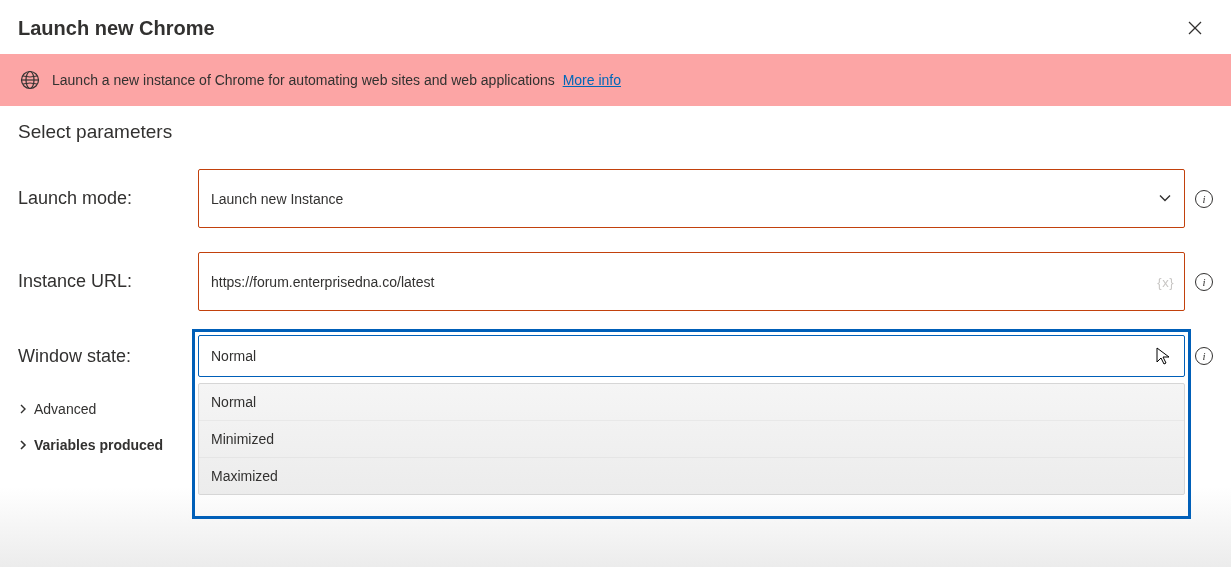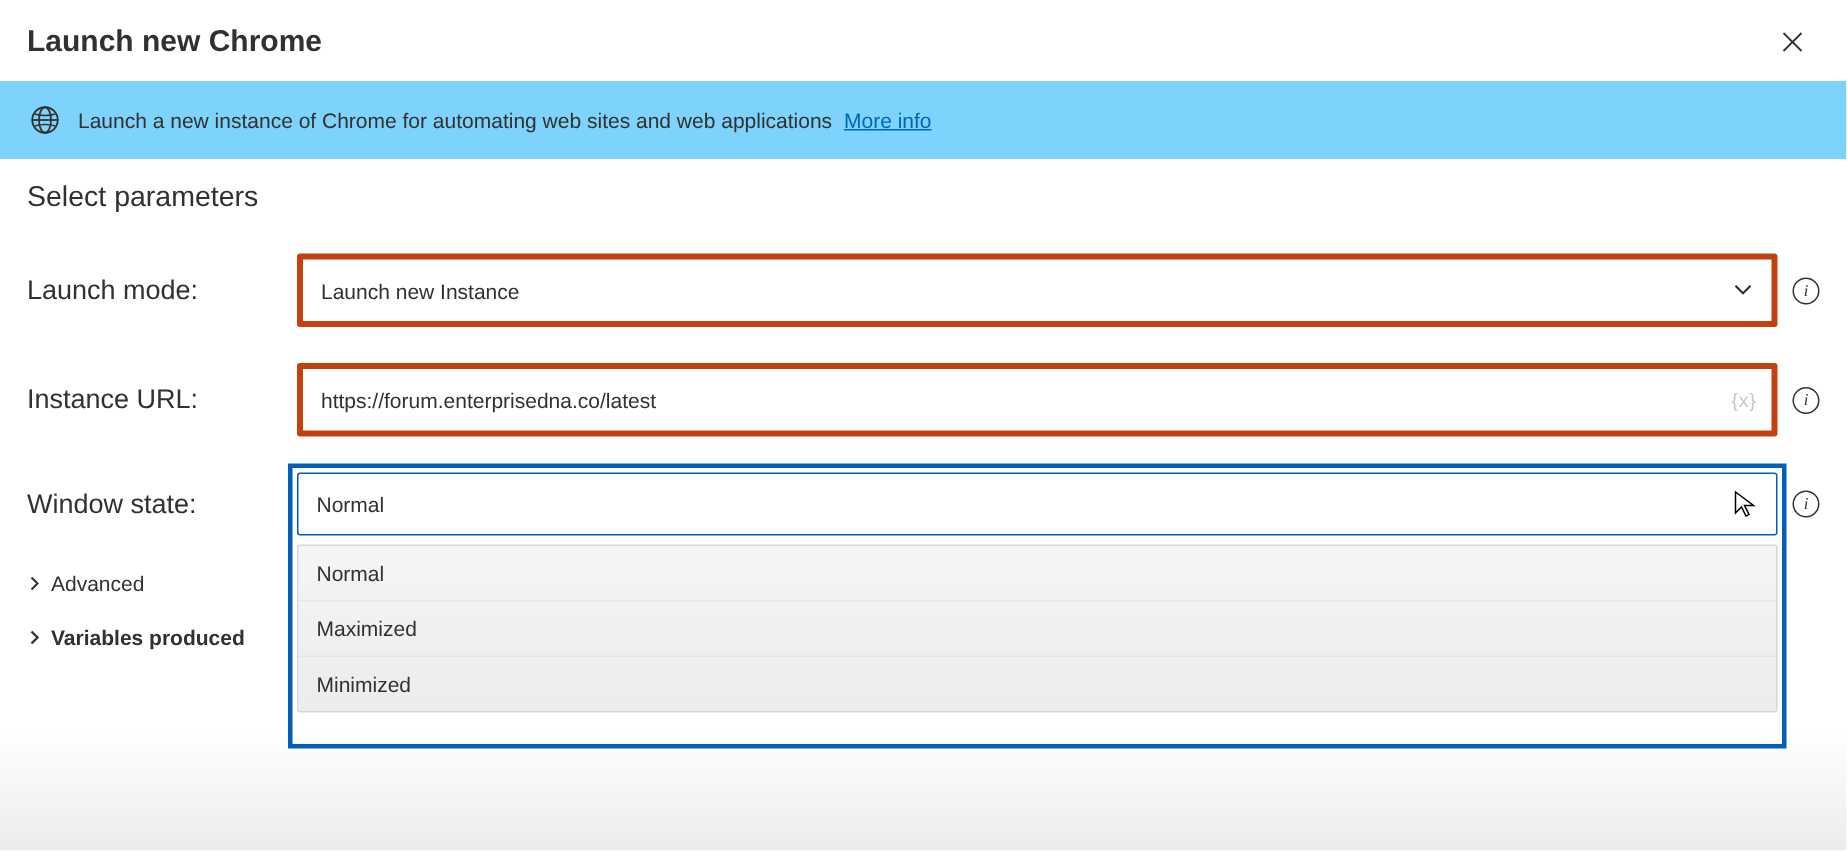--- a/index.html
+++ b/index.html
@@ -37,21 +37,21 @@
       width: 24px;
       height: 24px;
       display: flex;
       align-items: center;
       justify-content: center;
       cursor: pointer;
       font-size: 18px;
       color: #323130;
     }
     .info-banner {
-      background: #7dd3fc;
+      background: #fca5a5;
       padding: 16px 20px;
       display: flex;
       align-items: center;
       gap: 12px;
     }
     .globe-icon {
       width: 20px;
       height: 20px;
       flex-shrink: 0;
     }
@@ -81,22 +81,22 @@
       position: relative;
     }
     .form-label {
       width: 180px;
       font-size: 18px;
       color: #323130;
       flex-shrink: 0;
     }
     .form-control {
       flex: 1;
-      height: 49px;
-      border: 4px solid #c2410c;
+      height: 59px;
+      border: 1px solid #c2410c;
       background: #ffffff;
       padding: 0 36px 0 12px;
       font-size: 14px;
       color: #323130;
       border-radius: 2px;
       display: flex;
       align-items: center;
       position: relative;
       cursor: pointer;
     }
@@ -276,22 +276,22 @@
         <div class="dropdown-selected">
           <span>Normal</span>
           <span class="cursor-pointer">
             <svg width="20" height="20" viewBox="0 0 20 20">
               <path d="M3 2 L3 16 L7 12 L10 18 L12 17 L9 11 L15 11 Z" fill="#ffffff" stroke="#000000" stroke-width="1"></path>
             </svg>
           </span>
         </div>
         <div class="dropdown-list">
           <div class="dropdown-item">Normal</div>
+          <div class="dropdown-item">Minimized</div>
           <div class="dropdown-item">Maximized</div>
-          <div class="dropdown-item">Minimized</div>
         </div>
       </div>
       <div class="info-icon">i</div>
     </div>
 
     <div class="expander">
       <span class="expander-chevron">
         <svg width="10" height="10" viewBox="0 0 10 10">
             <path d="M3 1 L7 5 L3 9" fill="none" stroke="#323130" stroke-width="1.4"></path>
           </svg>

